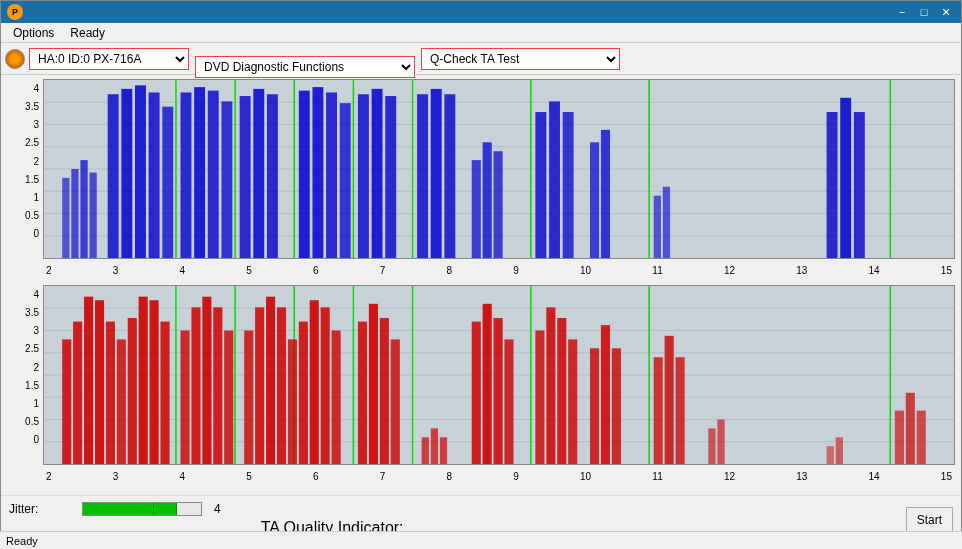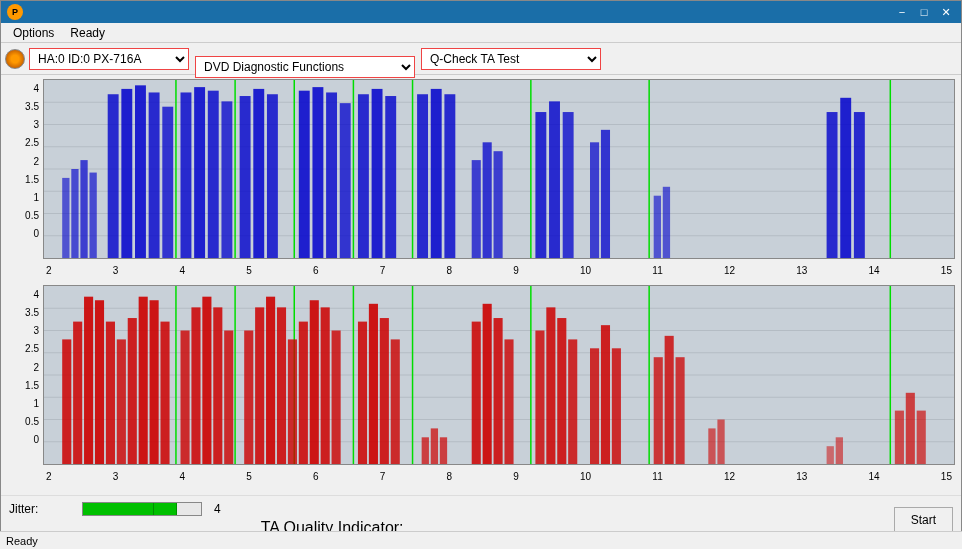--- a/index.html
+++ b/index.html
@@ -93,21 +93,21 @@
     select {
       height: 22px;
       font-size: 12px;
       border: 1px solid #ef4444;
       background: white;
       padding: 1px 4px;
       cursor: pointer;
     }
     .select-drive { width: 160px; }
     .select-function { width: 220px; margin-top: 16px; }
-    .select-test { width: 180px; }
+    .select-test { width: 199px; }
     .charts-container {
       background: #f0f0f0;
       padding: 4px 6px;
       display: flex;
       flex-direction: column;
       gap: 4px;
     }
     .status-bar {
       background: #f0f0f0;
       border-top: 1px solid #ccc;
@@ -164,21 +164,21 @@
       font-size: 16px;
       color: #000;
     }
     .ta-quality-value {
       font-size: 14px;
       font-weight: bold;
       color: #00a000;
     }
     .start-btn {
       margin-left: auto;
-      padding: 4px 16px;
+      padding: 4px 10px;
       background: #f0f0f0;
       border: 1px solid #aaa;
       font-size: 12px;
       cursor: pointer;
       height: 26px;
     }
     .info-btn {
       width: 26px;
       height: 26px;
       background: #f0f0f0;

